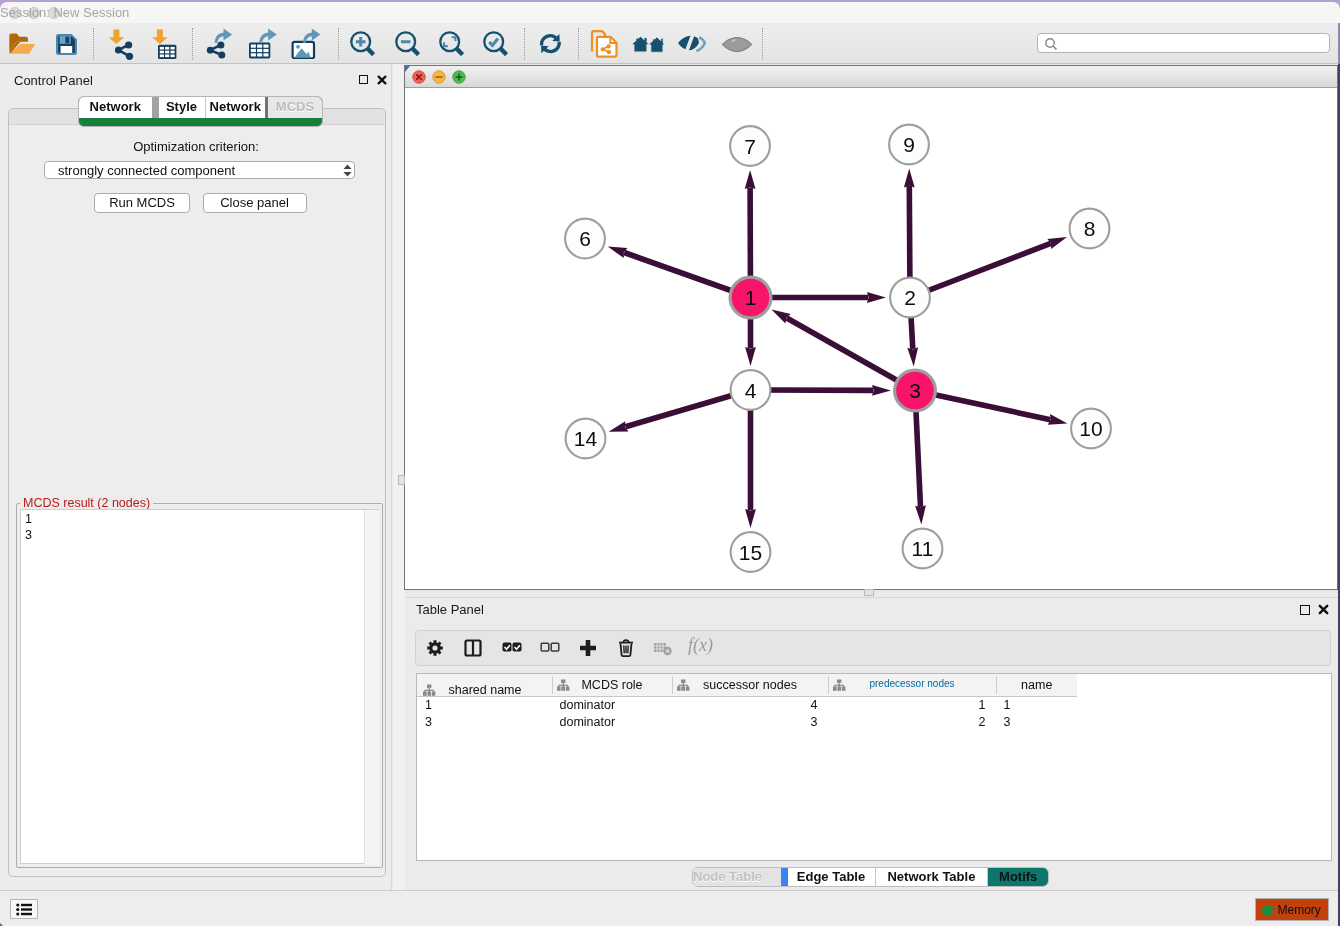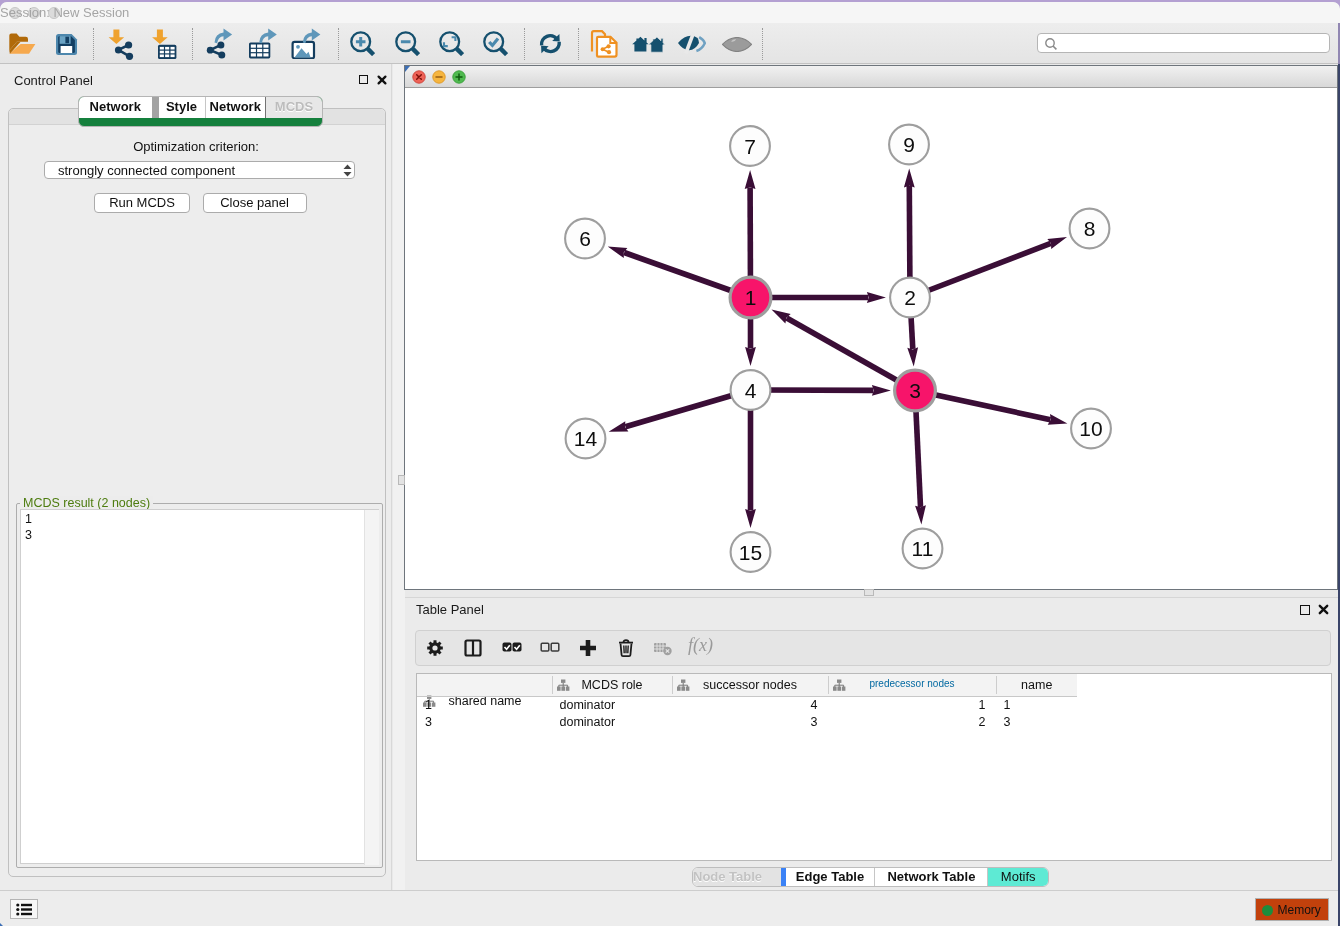--- a/index.html
+++ b/index.html
@@ -149,34 +149,34 @@
       <svg class="abs" style="left:376px;top:10px" width="12" height="12" viewBox="0 0 12 12">
         <path d="M2.6 2.6 L9.4 9.4 M9.4 2.6 L2.6 9.4" stroke="#111" stroke-width="2.3" stroke-linecap="round"></path>
       </svg>
       <div class="abs" style="left:8px;top:44px;width:378px;height:769px;background:#ededed;border:1px solid #c0c0c0;border-radius:5px">
         <div class="abs" style="left:0;top:0;width:376px;height:16px;background:#e2e2e2;border-bottom:1px solid #d2d2d2;border-radius:5px 5px 0 0"></div>
       </div>
       <div class="abs" style="left:78px;top:32px;width:245px;height:31px;border:1px solid #b5b5b5;border-radius:6px;background:#15803d;overflow:hidden;display:flex">
         <div style="width:72.5px;height:21px;background:#fff;color:#111;font-size:13px;font-weight:bold;text-align:center;line-height:20px">Network</div>
         <div style="width:53px;height:21px;background:#fff;border-left:7px solid #a3a3a3;color:#111;font-size:13px;font-weight:bold;text-align:center;line-height:20px">Style</div>
         <div style="width:60.5px;height:21px;background:#fff;border-left:1px solid #c6c6c6;color:#111;font-size:13px;font-weight:bold;text-align:center;line-height:20px">Network</div>
-        <div style="width:57px;height:21px;background:#e7e7e7;border-left:1px solid #737373;text-shadow:0 1px 0 #fff;color:#bcbcbc;font-size:13px;font-weight:bold;text-align:center;line-height:20px">MCDS</div>
+        <div style="width:57px;height:21px;background:#e7e7e7;border-left:3px solid #737373;text-shadow:0 1px 0 #fff;color:#bcbcbc;font-size:13px;font-weight:bold;text-align:center;line-height:20px">MCDS</div>
       </div>
       <div class="abs" style="left:0;top:75px;width:392px;text-align:center;font-size:13px;color:#111">Optimization criterion:</div>
       <div class="abs" style="left:44px;top:96.5px;width:310.5px;height:18px;background:#fff;border:1px solid #ababab;border-radius:4px">
         <div class="abs" style="left:13px;top:1px;font-size:13px;color:#111">strongly connected component</div>
         <svg class="abs" style="left:297px;top:2.5px" width="11" height="13" viewBox="0 0 11 13">
           <path d="M5.5 0.5 L9.5 5 L1.5 5 Z" fill="#444"></path>
           <path d="M5.5 12.5 L9.5 8 L1.5 8 Z" fill="#444"></path>
         </svg>
       </div>
       <div class="abs" style="left:94px;top:129px;width:96px;height:19.5px;background:#fff;border:1px solid #ababab;border-radius:4px;font-size:13px;color:#111;text-align:center;line-height:18px">Run MCDS</div>
       <div class="abs" style="left:202.5px;top:129px;width:104px;height:19.5px;background:#fff;border:1px solid #ababab;border-radius:4px;font-size:13px;color:#111;text-align:center;line-height:18px">Close panel</div>
       <div class="abs" style="left:16px;top:439px;width:367px;height:365px;border:1px solid #adadad;border-radius:2px">
-        <div class="abs" style="left:3px;top:-8px;background:#ececec;padding:0 3px;font-size:12.5px;color:#4d7c0f">MCDS result (2 nodes)</div>
+        <div class="abs" style="left:3px;top:-8px;background:#ececec;padding:0 3px;font-size:12.5px;color:#b91c1c">MCDS result (2 nodes)</div>
         <div class="abs" style="left:3px;top:5px;width:359px;height:355px;background:#fff;border:1px solid #cfcfcf">
           <div class="abs" style="left:343px;top:0;width:15px;height:355px;background:#f4f4f4;border-left:1px solid #e2e2e2"></div>
           <div class="abs" style="left:4px;top:2px;font-size:12.5px;line-height:15.8px;color:#111">1<br>3</div>
         </div>
       </div>
     </div>
     <div class="abs" style="left:393px;top:62px;width:12px;height:828px;background:#f1f1f1"></div>
     <div class="abs" style="left:398px;top:473px;width:7px;height:10px;background:#e3e3e3;border:1px solid #b9b9b9;z-index:6"></div>
     <div class="abs" style="left:864px;top:587px;width:10px;height:7px;background:#e3e3e3;border:1px solid #b9b9b9;z-index:6"></div>
     <div class="abs" style="left:404px;top:63px;width:934px;height:525px;border:1px solid #6e757c;background:#fff;overflow:hidden">
@@ -301,21 +301,21 @@
           <line x1="4" y1="5" x2="4" y2="14" stroke="#e5e5e5" stroke-width="0.9"></line>
           <line x1="7" y1="5" x2="7" y2="14" stroke="#e5e5e5" stroke-width="0.9"></line>
           <line x1="10" y1="5" x2="10" y2="14" stroke="#e5e5e5" stroke-width="0.9"></line>
           <circle cx="14.5" cy="13" r="4.2"></circle>
           <path d="M12.8 11.3 l3.4 3.4 M16.2 11.3 l-3.4 3.4" stroke="#e5e5e5" stroke-width="1.2"></path>
         </g>
       </svg>
       <div class="abs" style="left:283px;top:37px;font-family:'Liberation Serif',serif;font-style:italic;font-size:18px;color:#9a9a9a"><i>f</i>(<i>x</i>)</div>
       <div class="abs" style="left:10.5px;top:74.5px;width:916px;height:188px;background:#fff;border:1px solid #b9b9b9">
         <div class="abs" style="left:0;top:0;width:660px;height:22px;background:#f3f3f3"></div>
-        <div class="abs" style="left:1.5px;top:16px;width:134px;height:22px">
+        <div class="abs" style="left:1.5px;top:5px;width:134px;height:22px">
           <svg class="abs" style="left:5px;top:5px" width="13" height="12" viewBox="0 0 13 12">
             <g stroke="#787878" fill="#8a8a8a">
               <rect x="4" y="0.5" width="4.4" height="3.4" stroke="none"></rect>
               <path d="M6.2 3.9 L6.2 6.2 M1.8 8.5 L1.8 6.2 L10.6 6.2 L10.6 8.5 M6.2 6.2 L6.2 8.5" fill="none" stroke-width="1"></path>
               <rect x="0" y="7.5" width="3.6" height="4.3" stroke="none"></rect>
               <rect x="4.4" y="7.5" width="3.6" height="4.3" stroke="none"></rect>
               <rect x="8.8" y="7.5" width="3.6" height="4.3" stroke="none"></rect>
             </g>
           </svg>
           <div class="abs" style="left:0;top:4px;width:134px;text-align:center;font-size:12.5px;color:#111">shared name</div>
@@ -370,23 +370,23 @@
         <div class="abs" style="left:410px;top:24.5px;width:159px;text-align:right;font-size:12.5px;color:#111">1</div>
         <div class="abs" style="left:587px;top:24.5px;font-size:12.5px;color:#111">1</div>
         <div class="abs" style="left:8.5px;top:41.1px;font-size:12.5px;color:#111">3</div>
         <div class="abs" style="left:143px;top:41.1px;font-size:12.5px;color:#111">dominator</div>
         <div class="abs" style="left:254px;top:41.1px;width:147px;text-align:right;font-size:12.5px;color:#111">3</div>
         <div class="abs" style="left:410px;top:41.1px;width:159px;text-align:right;font-size:12.5px;color:#111">2</div>
         <div class="abs" style="left:587px;top:41.1px;font-size:12.5px;color:#111">3</div>
       </div>
       <div class="abs" style="left:287px;top:269px;width:357px;height:19.5px;border:1px solid #bdbdbd;border-radius:6px;background:#fff;overflow:hidden;display:flex">
         <div style="width:88px;height:19.5px;background:#e3e3e3;text-shadow:0 1px 0 #fff;color:#c2c2c2;font-size:13px;font-weight:bold;line-height:18px">Node Table</div>
-        <div style="width:94.5px;height:19.5px;background:#fff;border-left:5px solid #3b82f6;color:#111;font-size:13px;font-weight:bold;text-align:center;line-height:18px">Edge Table</div>
+        <div style="width:94.5px;height:19.5px;background:#fff;border-left:7px solid #3b82f6;color:#111;font-size:13px;font-weight:bold;text-align:center;line-height:18px">Edge Table</div>
         <div style="width:113.5px;height:19.5px;background:#fff;border-left:1px solid #c6c6c6;color:#111;font-size:13px;font-weight:bold;text-align:center;line-height:18px">Network Table</div>
-        <div style="width:61px;height:19.5px;background:#5eead4;border-left:1px solid #c6c6c6;color:#111;font-size:13px;font-weight:normal;text-align:center;line-height:18px">Motifs</div>
+        <div style="width:61px;height:19.5px;background:#0f766e;border-left:1px solid #c6c6c6;color:#111;font-size:13px;font-weight:bold;text-align:center;line-height:18px">Motifs</div>
       </div>
     </div>
     <div class="abs" style="left:0;top:888px;width:1340px;height:36px;background:#ededed;border-top:1px solid #cdcdcd">
       <div class="abs" style="left:10px;top:8px;width:27.5px;height:20px;background:#f7f7f7;border:1px solid #b5b5b5">
         <svg width="16" height="13" style="position:absolute;left:5px;top:3px" viewBox="0 0 16 13">
           <g fill="#111">
             <circle cx="1.8" cy="2" r="1.6"></circle>
             <circle cx="1.8" cy="6.5" r="1.6"></circle>
             <circle cx="1.8" cy="11" r="1.6"></circle>
             <rect x="5" y="0.8" width="11" height="2.4"></rect>

